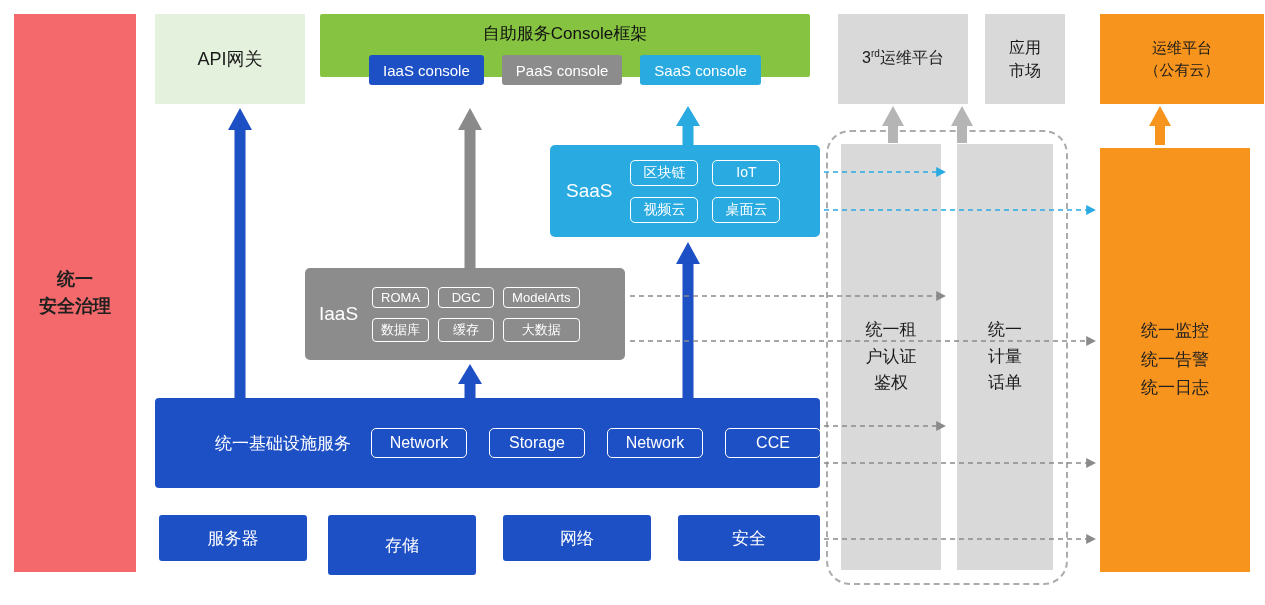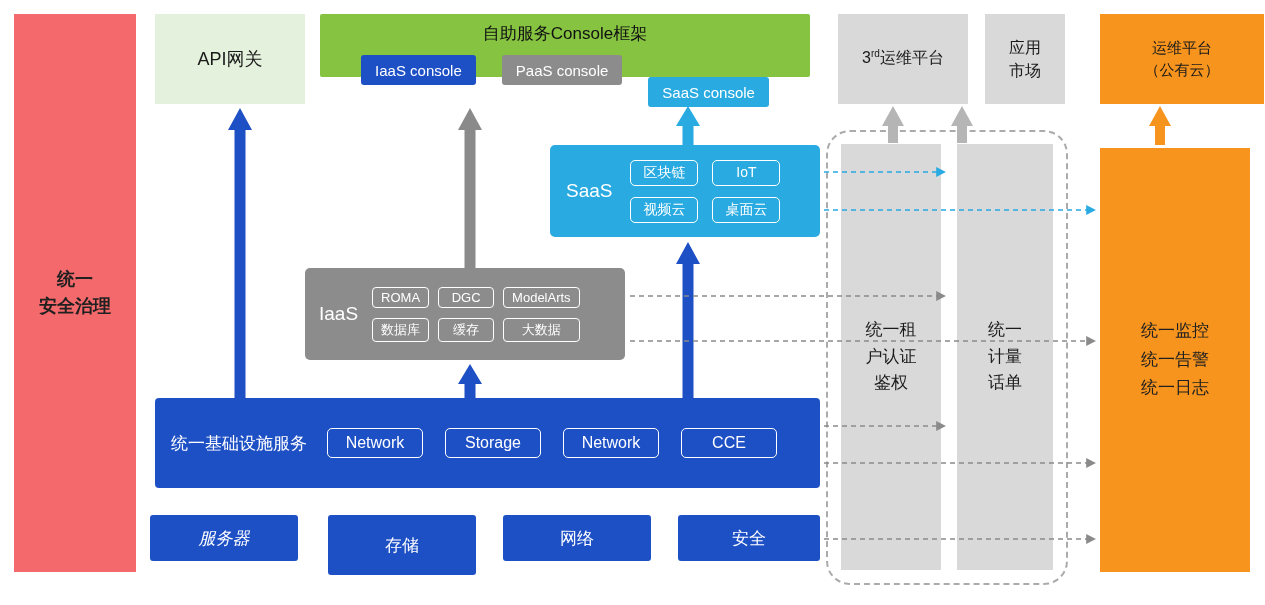--- a/index.html
+++ b/index.html
@@ -9,51 +9,51 @@
   .box { position:absolute; display:flex; align-items:center; justify-content:center; text-align:center; }
   .preline { white-space:pre-line; }
 
   
   .security-bar { left:14px; top:14px; width:122px; height:558px; background:#F4696B; font-size:18px; font-weight:bold; color:#202020; line-height:1.5; }
 
   
   .api-gateway { left:155px; top:14px; width:150px; height:90px; background:#E4F1DC; font-size:18px; }
   .console-frame { position:absolute; left:320px; top:14px; width:490px; height:63px; background:#85C341; border-radius:2px; }
   .console-title { text-align:center; padding-top:8px; font-size:17px; color:#111; }
-  .console-chips { display:flex; justify-content:center; gap:26px; margin-top:10px;text-align:right; }
+  .console-chips { display:flex; justify-content:center; gap:18px; margin-top:10px;text-align:right; }
   .console-chip { height:30px; padding:0 14px; display:flex; align-items:center; justify-content:center; color:#fff; font-size:15px; border-radius:3px; }
   .chip-iaas { background:#1D4FC5; }
   .chip-paas { background:#8C8C8C; }
-  .chip-saas { background:#29ABE2;margin-top:22px; }
+  .chip-saas { background:#29ABE2; }
   .cloud-mgmt { left:838px; top:14px; width:130px; height:90px; background:#D9D9D9; font-size:16px; }
   .cloud-mgmt sup { font-size:10px; }
   .app-market { left:985px; top:14px; width:80px; height:90px; background:#D9D9D9; font-size:16px; line-height:1.45; }
   .om-platform { left:1100px; top:14px; width:164px; height:90px; background:#F7941E; font-size:15px; line-height:1.5; }
 
   
   .saas-box { position:absolute; left:550px; top:145px; width:270px; height:92px; background:#29ABE2; border-radius:5px; display:flex; align-items:center; }
   .saas-label { color:#fff; font-size:19px; margin-left:16px; margin-right:18px; }
   .chip-grid2 { display:grid; grid-template-columns:auto auto; gap:11px 14px; }
   .outline-chip { border:1.5px solid #fff; border-radius:5px; color:#fff; font-size:14px; padding:3px 12px; min-width:60px; text-align:center; }
 
   
   .paas-box { position:absolute; left:305px; top:268px; width:320px; height:92px; background:#8C8C8C; border-radius:5px; display:flex; align-items:center; }
   .paas-label { color:#fff; font-size:19px; margin-left:14px; margin-right:14px; }
   .chip-grid3 { display:grid; grid-template-columns:auto auto auto; gap:10px 9px; }
   .outline-chip.small { font-size:13px; padding:2px 8px; min-width:56px; border-radius:4px; }
 
   
-  .infra-box { position:absolute; left:155px; top:398px; width:665px; height:90px; background:#1D4FC5; border-radius:4px; display:flex; align-items:center; }
+  .infra-box { position:absolute; left:155px; top:398px; width:665px; height:90px; background:#1D4FC5; border-radius:4px; display:flex; align-items:center;padding-left:44px; }
   .infra-label { color:#fff; font-size:17px; margin-left:16px; margin-right:20px; white-space:nowrap; }
   .infra-chips { display:flex; gap:22px; }
   .outline-chip.big { font-size:16px; padding:5px 16px; min-width:96px; border-radius:5px; }
 
   
   .res-box { background:#1D4FC5; color:#fff; font-size:17px; border-radius:3px; }
-  .res-1 { left:150px; top:515px; width:148px; height:46px;font-style:italic; }
+  .res-1 { left:159px; top:515px; width:148px; height:46px; }
   .res-2 { left:328px; top:515px; width:148px; height:60px; }
   .res-3 { left:503px; top:515px; width:148px; height:46px; }
   .res-4 { left:678px; top:515px; width:142px; height:46px; }
 
   
   .dashed-group { position:absolute; left:826px; top:130px; width:242px; height:455px; border:2px dashed #ababab; border-radius:24px; }
   .auth-bar { left:841px; top:144px; width:100px; height:426px; background:#D9D9D9; font-size:17px; line-height:1.55; }
   .metering-bar { left:957px; top:144px; width:96px; height:426px; background:#D9D9D9; font-size:17px; line-height:1.55; }
 
   

